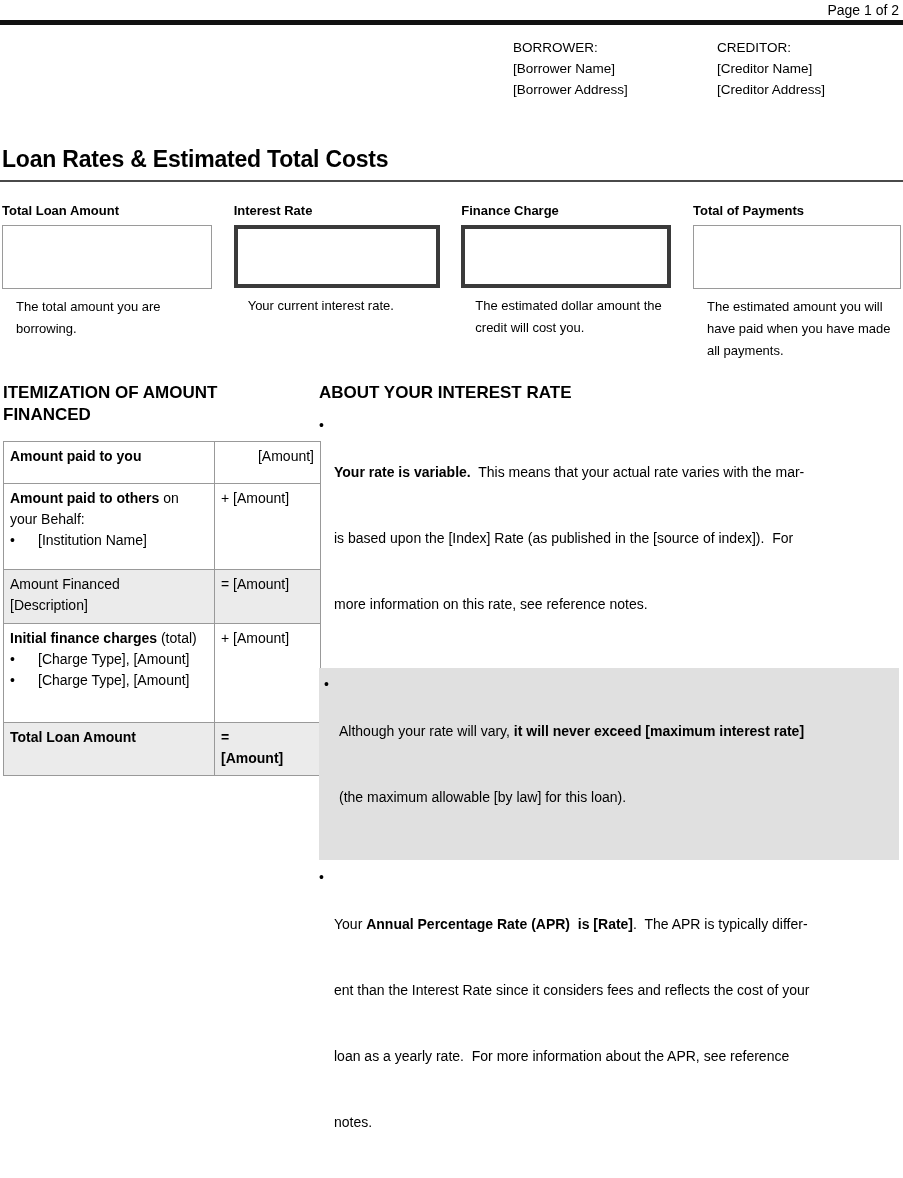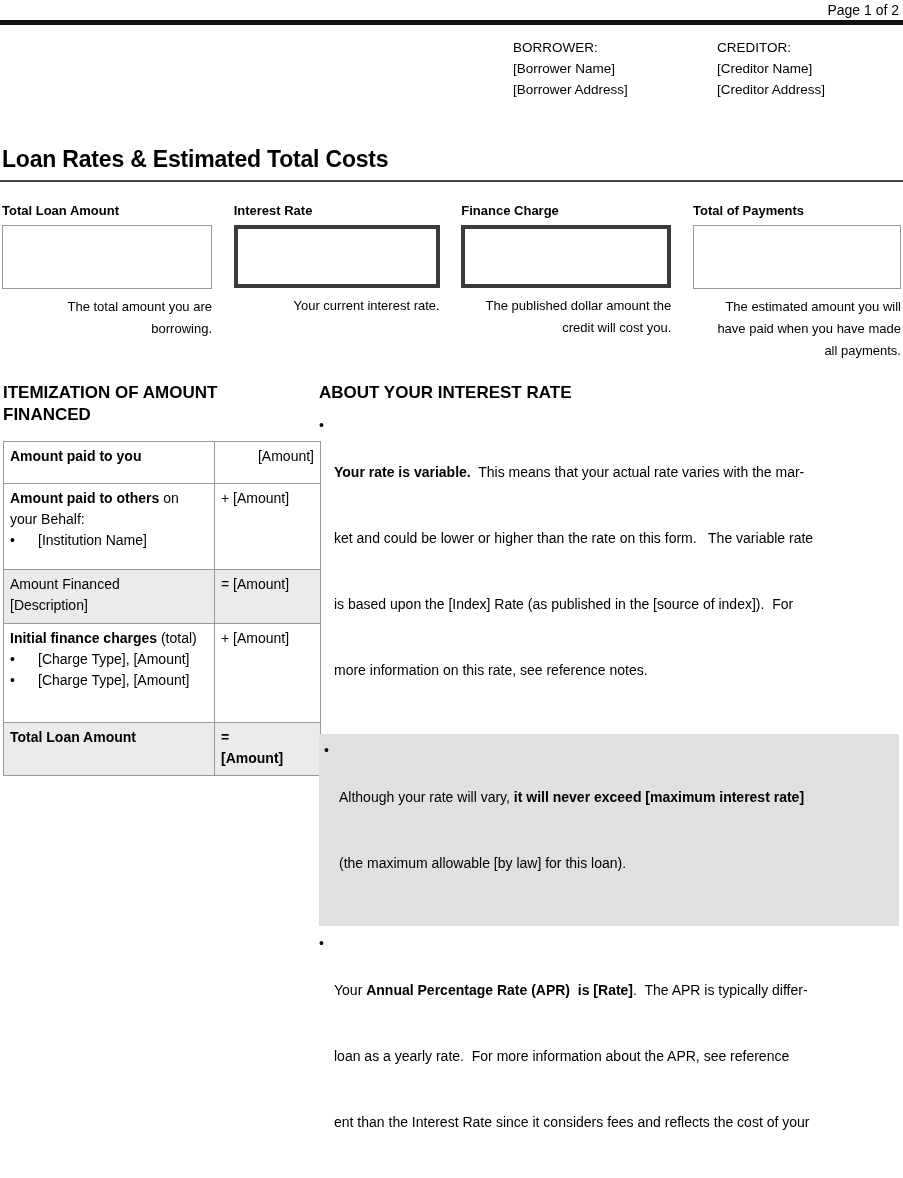--- a/index.html
+++ b/index.html
@@ -24,21 +24,21 @@
   .sec-rule{ height:2px; background:#4a4a4a; margin-top:7px; }
   .h1-loan{ margin-top:45px !important; }
 
   
   .boxes-row{ display:flex; justify-content:space-between; padding:0 2px; margin-top:21px; }
   .boxcol{ display:block; }
   .boxcol .b-label{ font-weight:bold; font-size:13px; margin-bottom:7px; }
   .value-box{ height:64px; box-sizing:border-box; background:#fff; }
   .value-box.thin{ border:1px solid #9a9a9a; }
   .value-box.thick{ border:4px solid #3a3a3a; height:63px; }
-  .boxcol .b-desc{ font-size:13px; line-height:22px; margin-top:7px; padding-left:14px;text-align:right; }
+  .boxcol .b-desc{ font-size:13px; line-height:22px; margin-top:7px; padding-left:14px; }
   .w1{width:210px;} .w2{width:206px;} .w3{width:210px;} .w4{width:208px;}
 
   
   .mid{ display:flex; margin-top:20px; padding-left:3px; }
   .mid-left{ width:291px; flex:none; }
   .mid-right{ margin-left:25px; width:580px; flex:none; }
   h2.sub{ font-size:17px; font-weight:bold; margin:0; line-height:22px; }
   .mid-left h2.sub{ width:265px; }
 
   
@@ -92,21 +92,21 @@
     <div class="b-desc">The total amount you are borrowing.</div>
   </div>
   <div class="boxcol w2">
     <div class="b-label">Interest Rate</div>
     <div class="value-box thick"></div>
     <div class="b-desc">Your current interest rate.</div>
   </div>
   <div class="boxcol w3">
     <div class="b-label">Finance Charge</div>
     <div class="value-box thick"></div>
-    <div class="b-desc">The published dollar amount the credit will cost you.</div>
+    <div class="b-desc">The estimated dollar amount the credit will cost you.</div>
   </div>
   <div class="boxcol w4">
     <div class="b-label">Total of Payments</div>
     <div class="value-box thin"></div>
     <div class="b-desc">The estimated amount you will have paid when you have made all payments.</div>
   </div>
 </div>
 
 <div class="mid">
 
@@ -156,38 +156,37 @@
       </table>
   </div>
 
   <div class="mid-right">
     <h2 class="sub">ABOUT YOUR INTEREST RATE</h2>
 
     <div class="bullet-row">
       <span class="mark">•</span>
       <div class="bullet-text">
         <div><span class="bld">Your rate is variable.</span><span>  This means that your actual rate varies with the mar-</span></div>
-        <div>ket and could be lower or higher than the rate on this form.   The variable rate</div>
         <div>is based upon the [Index] Rate (as published in the [source of index]).  For</div>
         <div>more information on this rate, see reference notes.</div>
       </div>
     </div>
 
     <div class="bullet-row bullet-hl">
       <span class="mark">•</span>
       <div class="bullet-text">
         <div><span>Although your rate will vary, </span><span class="bld">it will never exceed [maximum interest rate]</span></div>
         <div>(the maximum allowable [by law] for this loan).</div>
       </div>
     </div>
 
     <div class="bullet-row mt9">
       <span class="mark">•</span>
       <div class="bullet-text">
         <div><span>Your </span><span class="bld">Annual Percentage Rate (APR)  is [Rate]</span><span>.  The APR is typically differ-</span></div>
+        <div>ent than the Interest Rate since it considers fees and reflects the cost of your</div>
         <div>loan as a yearly rate.  For more information about the APR, see reference</div>
-        <div>ent than the Interest Rate since it considers fees and reflects the cost of your</div>
         <div>notes.</div>
       </div>
     </div>
 
   </div>
 </div>
 
 </body></html>

